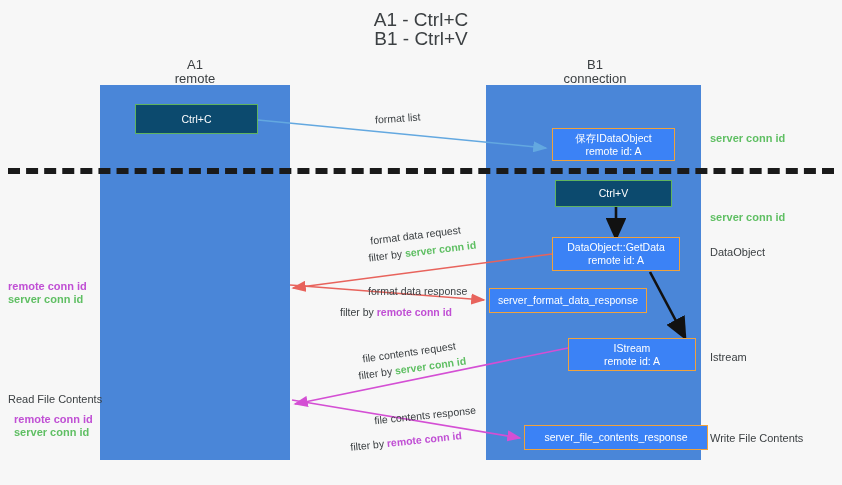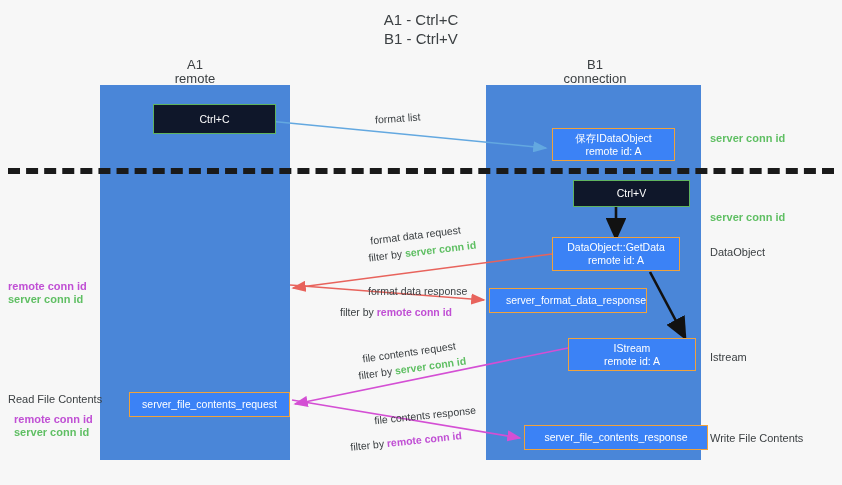--- a/index.html
+++ b/index.html
@@ -17,21 +17,21 @@
     background: #f7f7f7;
     overflow: hidden;
   }
   .title {
     position: absolute;
     left: 0;
     right: 0;
     top: 10px;
     text-align: center;
     color: #3c4043;
-    font-size: 15px;
+    font-size: 19px;
     line-height: 19px;
     white-space: pre;
   }
   .col-header {
     position: absolute;
     text-align: center;
     color: #3c4043;
     font-size: 13px;
     line-height: 14px;
     width: 200px;
@@ -46,21 +46,21 @@
     display: flex;
     flex-direction: column;
     align-items: center;
     justify-content: center;
     color: #ffffff;
     font-size: 10.5px;
     line-height: 13px;
     text-align: center;
     border: 1px solid rgba(255,255,255,0.35);
   }
-  .node.green { background: #0f172a; border-color: #5fb35f; margin-left: 18px; }
+  .node.green { background: #0c4a6e; border-color: #5fb35f; }
   .node.orange { background: #3b82f6; border-color: #f0a23c; }
   .side-label {
     position: absolute;
     font-size: 11px;
     line-height: 14px;
     color: #3c4043;
     white-space: nowrap;
   }
   .green-text { color: #5fbf63; font-weight: bold; }
   .purple-text { color: #c04fd4; font-weight: bold; }
@@ -156,27 +156,24 @@
     <span>DataObject::GetData</span>
     <span>remote id: A</span>
   </div>
 
   <div class="node orange" style="left:568px; top:338px; width:128px; height:33px;">
     <span>IStream</span>
     <span>remote id: A</span>
   </div>
 
 
-  <div class="node orange" style="left:489px; top:288px; width:158px; height:25px;align-items:flex-end;">
+  <div class="node orange" style="left:489px; top:288px; width:158px; height:25px;">
     <span>server_format_data_response</span>
   </div>
 
-  <div class="node orange" style="left:129px; top:392px; width:161px; height:25px;">
-    <span>server_file_contents_request</span>
-  </div>
 
   <div class="node orange" style="left:524px; top:425px; width:184px; height:25px;">
     <span>server_file_contents_response</span>
   </div>
 
   <div class="side-label green-text" style="left:710px; top:131px;">server conn id</div>
   <div class="side-label green-text" style="left:710px; top:210px;">server conn id</div>
   <div class="side-label" style="left:710px; top:245px;">DataObject</div>
   <div class="side-label" style="left:710px; top:350px;">Istream</div>
   <div class="side-label" style="left:710px; top:431px;">Write File Contents</div>

